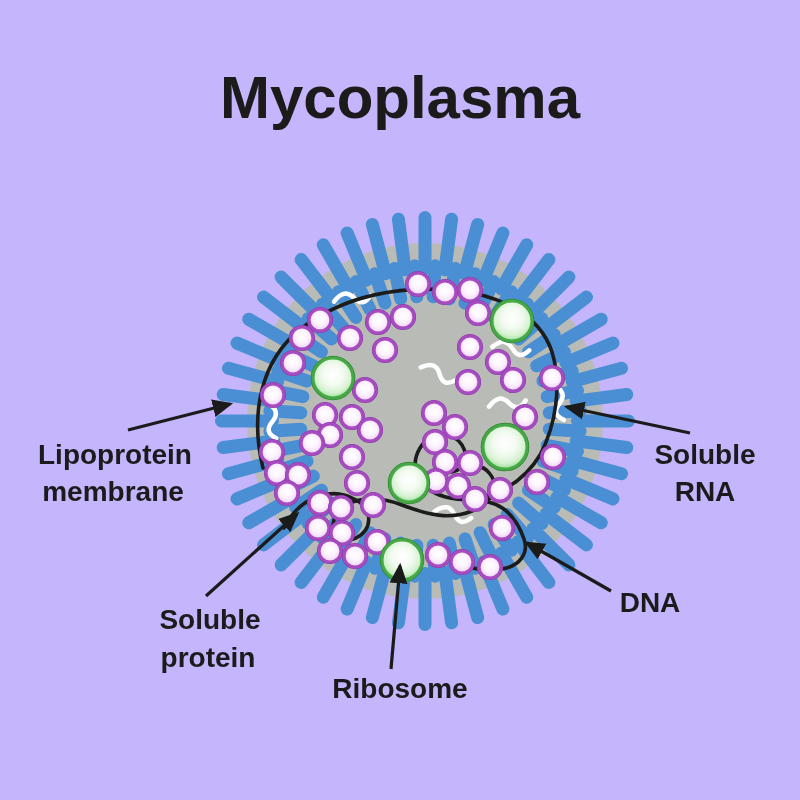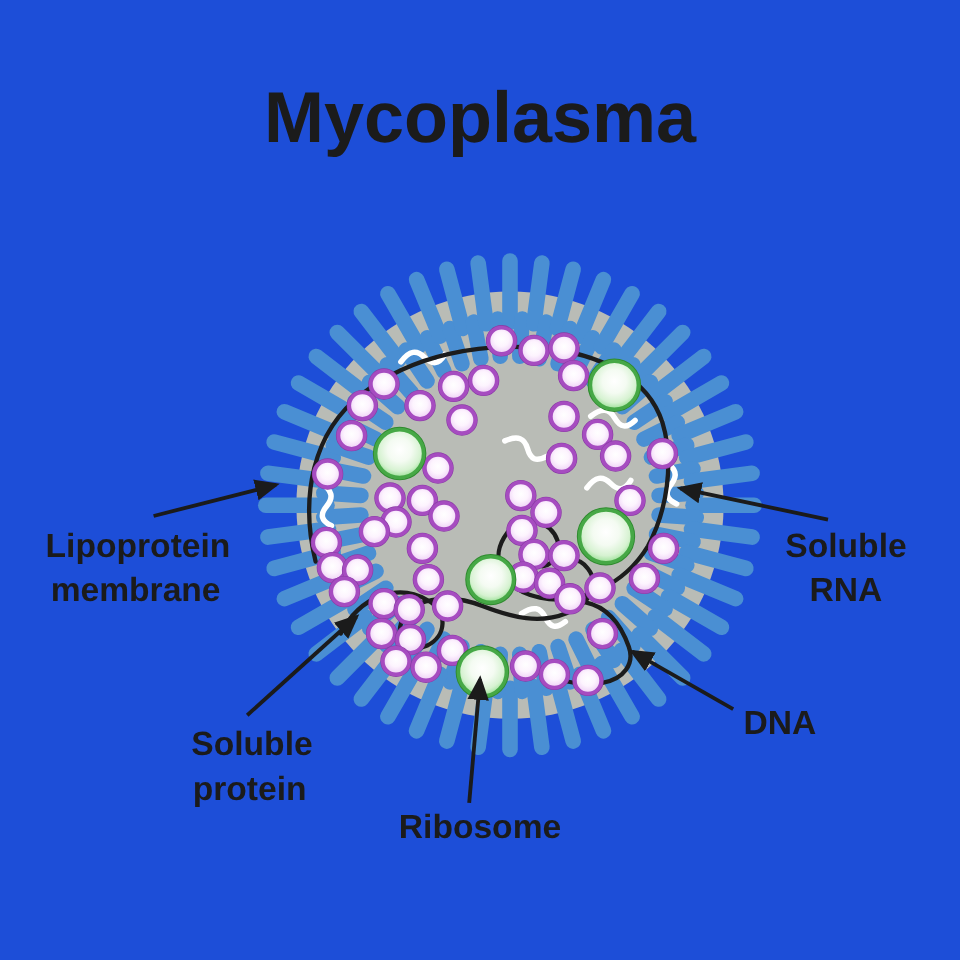--- a/index.html
+++ b/index.html
@@ -8,21 +8,21 @@
     width: 800px;
     height: 800px;
     background: #ffffff;
     overflow: hidden;
     font-family: "Liberation Sans", sans-serif;
   }
   .stage {
     position: relative;
     width: 800px;
     height: 800px;
-    background: #1d4ed8;
+    background: #c4b5fd;
   }
   svg { display: block; }
   .title-text {
     font-family: "Liberation Sans", sans-serif;
     font-size: 60px;
     font-weight: 600;
     fill: #1b1b1b;
   }
   .label-text {
     font-family: "Liberation Sans", sans-serif;

